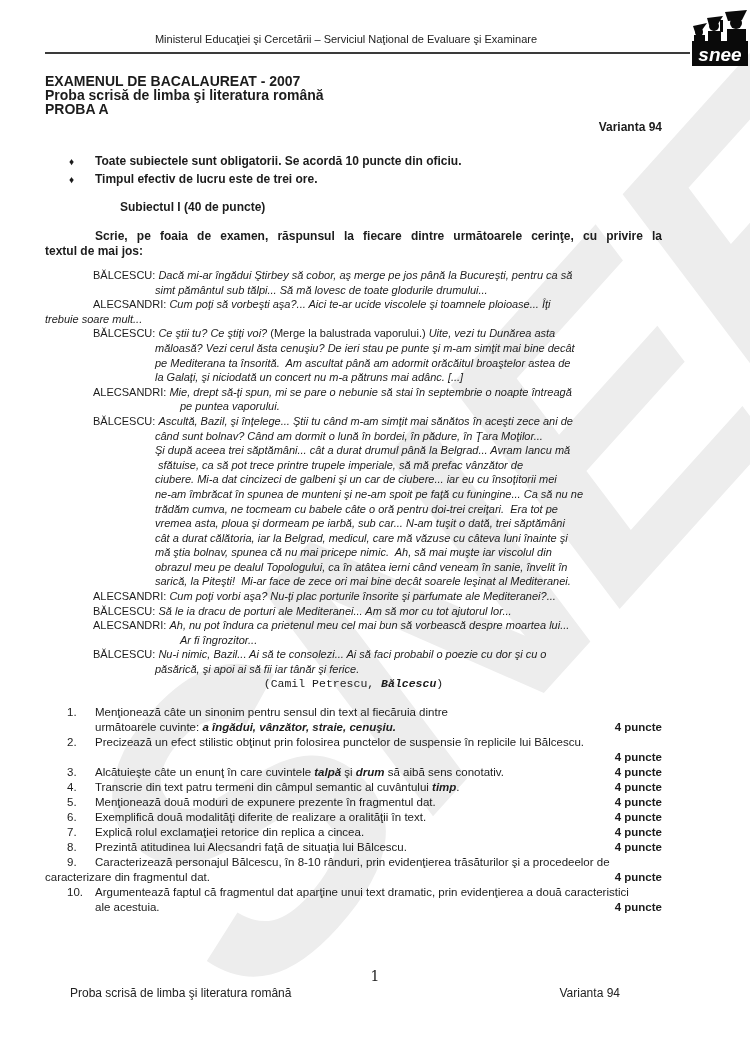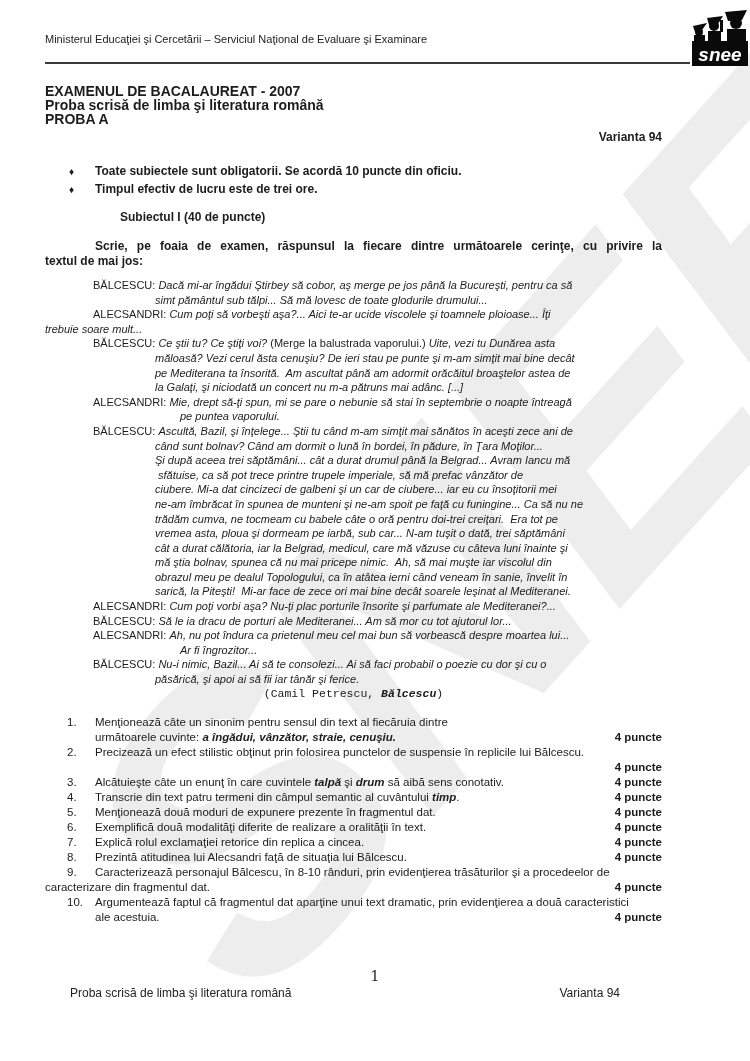--- a/index.html
+++ b/index.html
@@ -19,22 +19,22 @@
     color:#ededed;
     transform:rotate(-48deg);
     z-index:0;
     pointer-events:none;
     letter-spacing:-10px;
     white-space:nowrap;
   }
   .content{position:relative;z-index:1;padding:32px 88px 0 45px;}
   
   .ministry{
-    text-align:left;font-size:11px;line-height:14px;color:#222;
-    margin:0 15px 16px 0;
+    text-align:center;font-size:11px;line-height:14px;color:#222;
+    margin:0 15px 6px 0;
   }
   .header-rule{border:none;border-top:2px solid #3a3a3a;margin:0 -28px 0 0;}
   .logo{
     position:absolute;top:8px;right:2px;width:58px;height:60px;z-index:2;
   }
   
   .title-block{margin-top:20px;text-align:left;font-weight:bold;font-size:14px;line-height:14px;}
   .variant-top{margin-top:4px;text-align:right;font-weight:bold;font-size:12px;}
   
   .notes{margin-top:18px;font-weight:bold;font-size:12px;}

